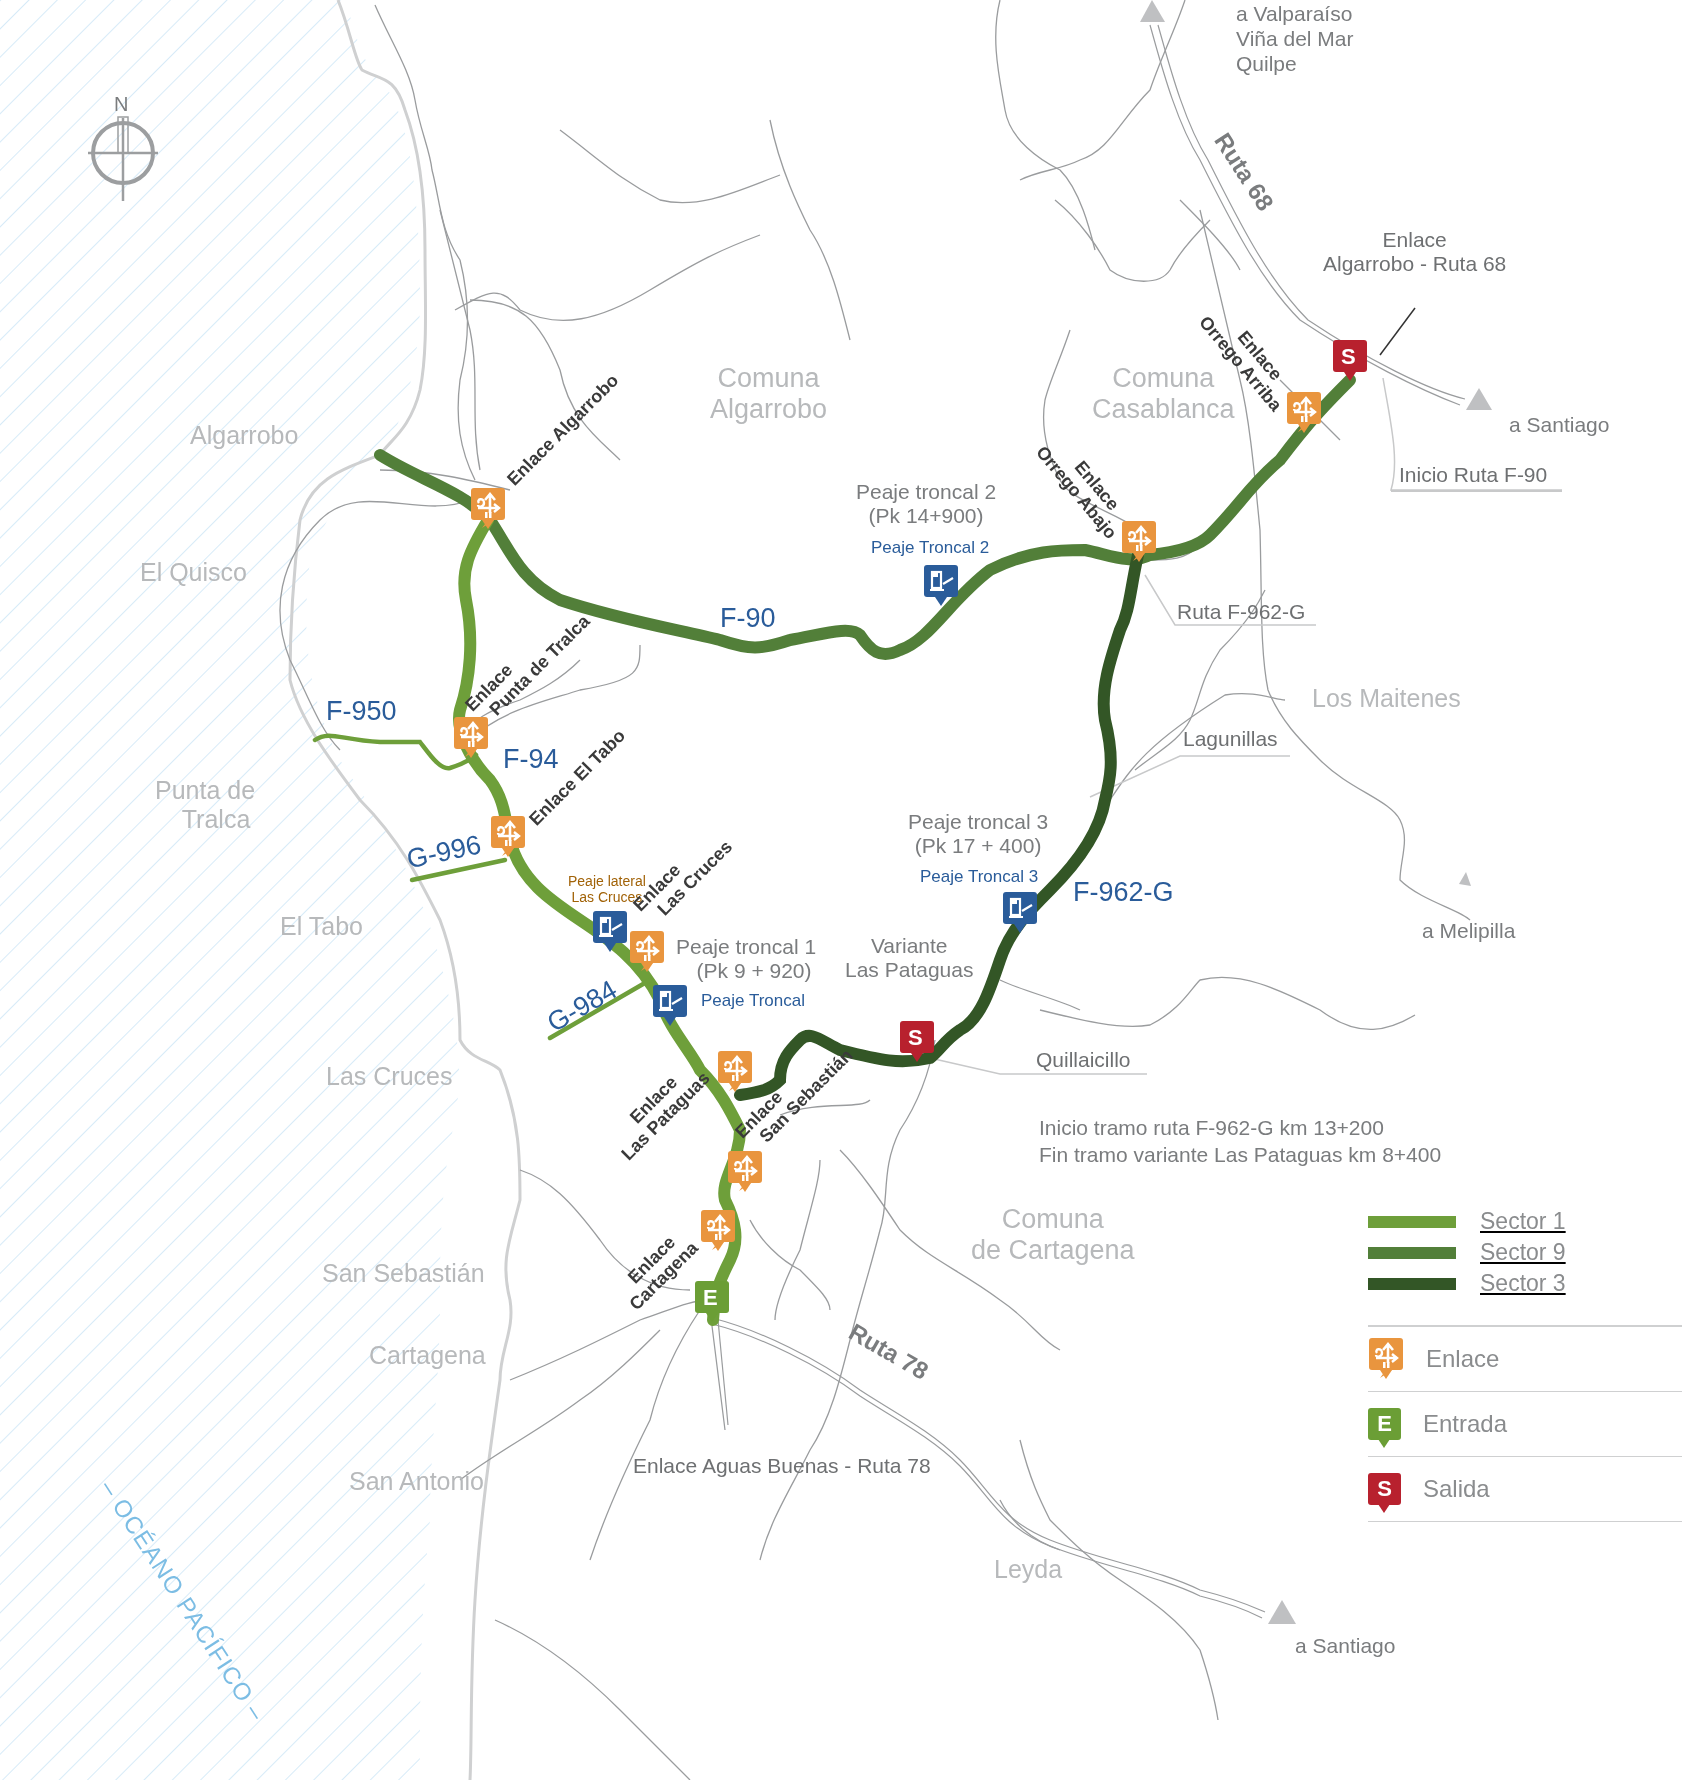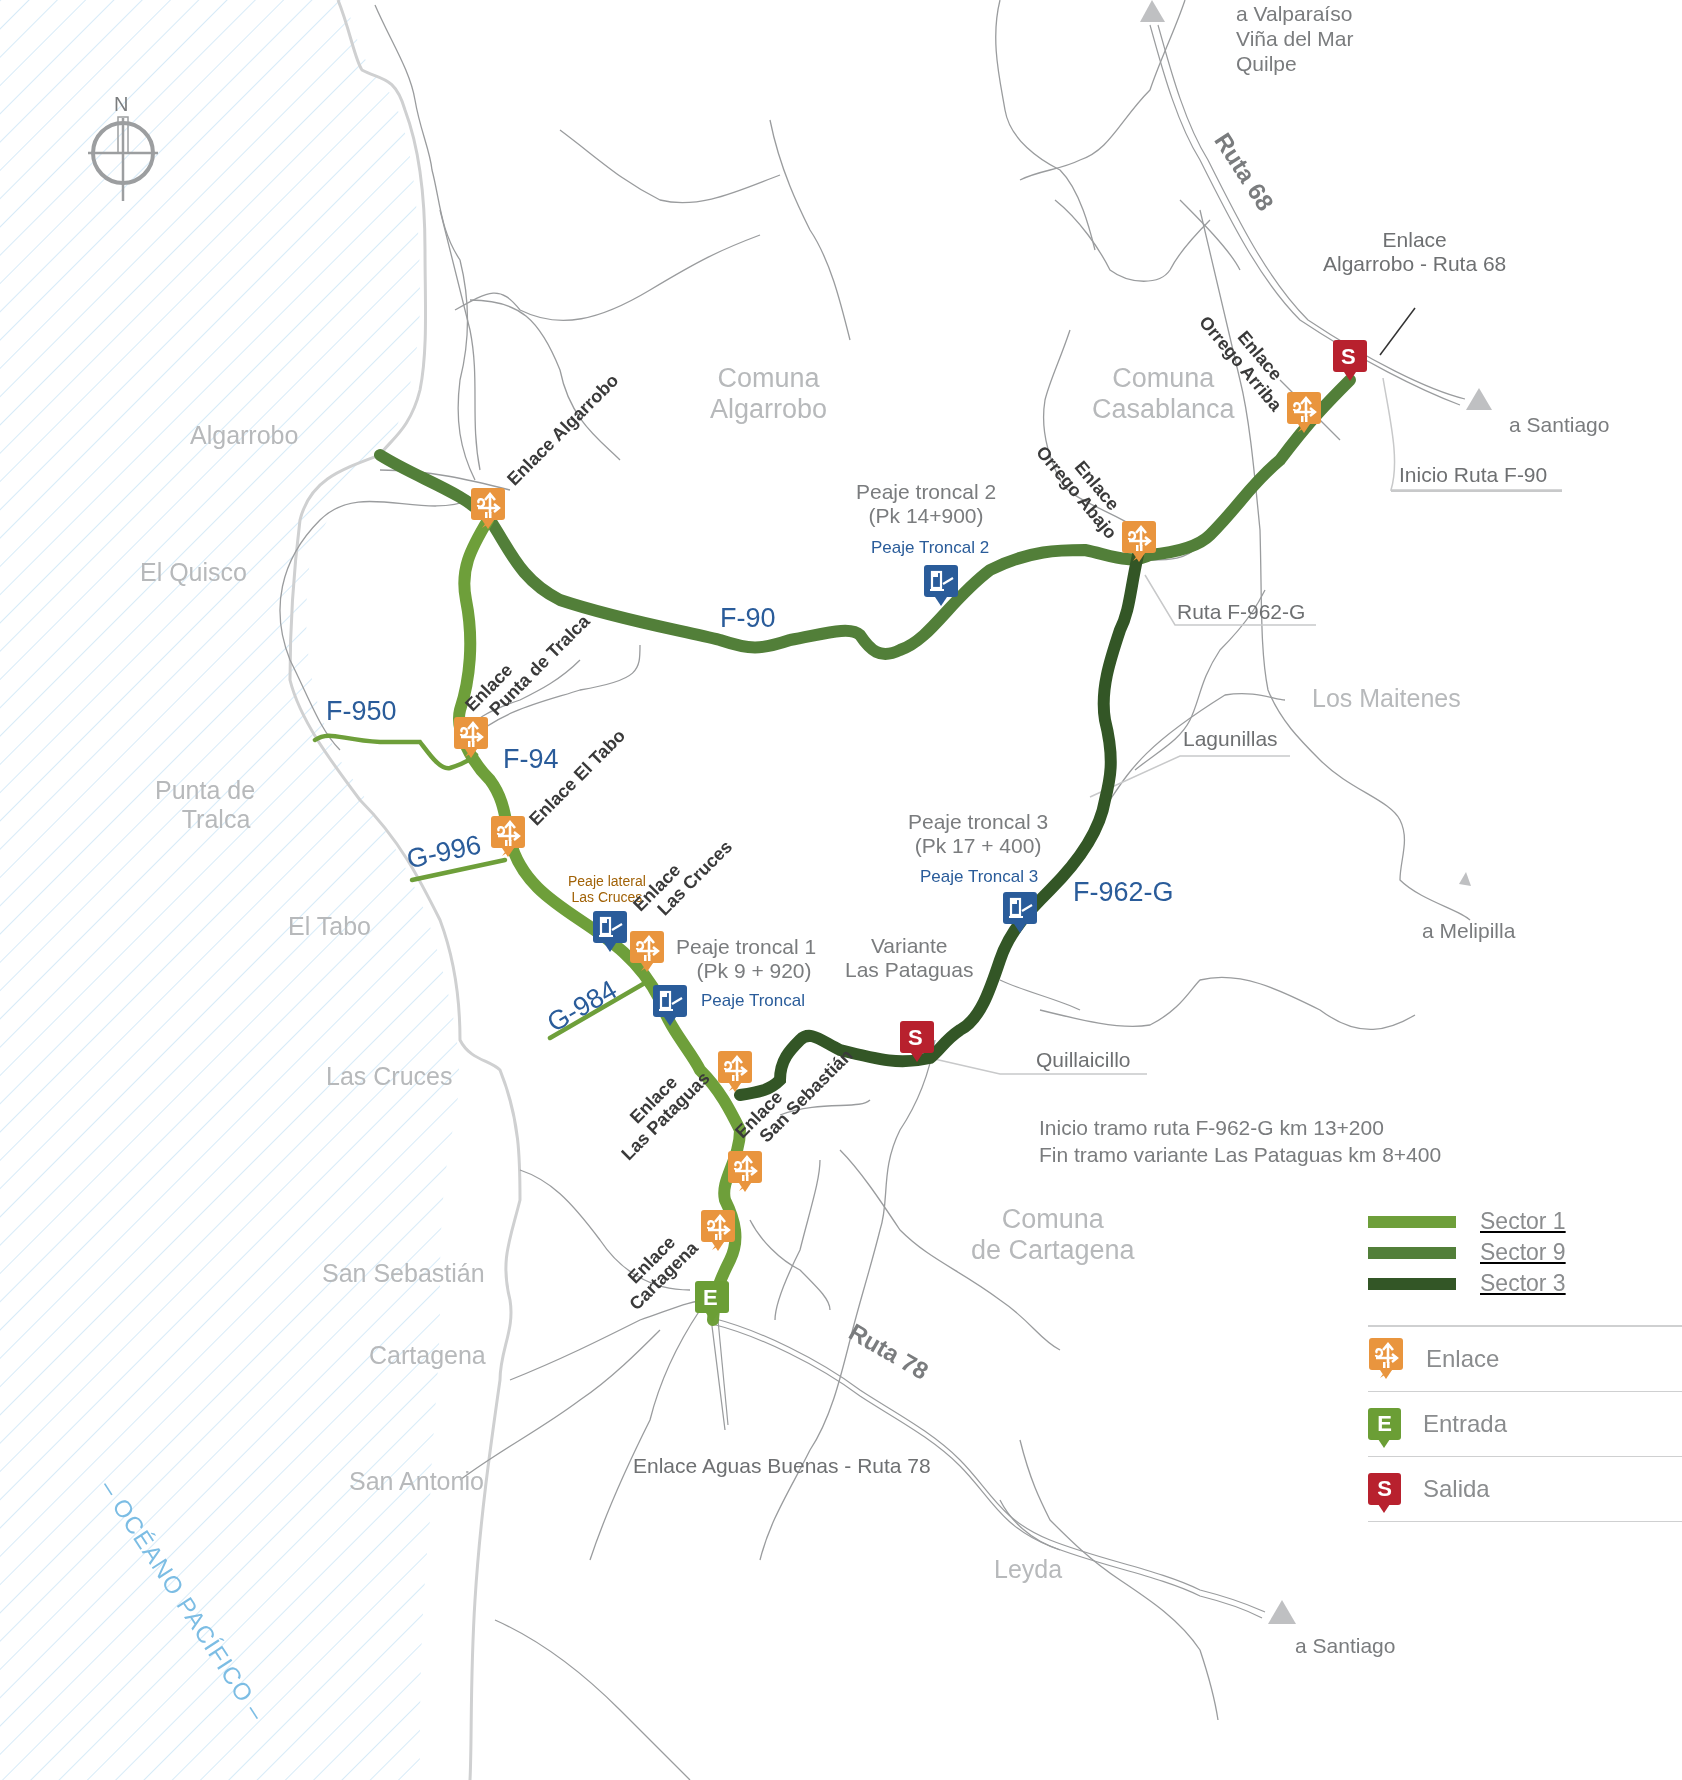--- a/index.html
+++ b/index.html
@@ -178,21 +178,21 @@
 <div class="lbl" style="left:114px;top:93px;color:#7a7c7e;font-size:20px;">N</div>
 
 <div class="lbl ocean" style="left:118px;top:1475px;transform:rotate(57deg);transform-origin:left top;">– OCÉANO PACÍFICO –</div>
 
 <div class="lbl town" style="left:190px;top:421px;">Algarrobo</div>
 <div class="lbl town" style="left:140px;top:558px;">El Quisco</div>
 <div class="lbl town" style="left:155px;top:776px;text-align:center;">
   <div>Punta de</div>
   <div style="margin-left:22px;">Tralca</div>
 </div>
-<div class="lbl town" style="left:288px;top:912px;text-align:center;">El Tabo</div>
+<div class="lbl town" style="left:280px;top:912px;text-align:center;">El Tabo</div>
 <div class="lbl town" style="left:326px;top:1062px;">Las Cruces</div>
 <div class="lbl town" style="left:322px;top:1259px;">San Sebastián</div>
 <div class="lbl town" style="left:369px;top:1341px;">Cartagena</div>
 <div class="lbl town" style="left:349px;top:1467px;">San Antonio</div>
 <div class="lbl town" style="left:1312px;top:684px;">Los Maitenes</div>
 <div class="lbl town" style="left:994px;top:1555px;">Leyda</div>
 
 <div class="lbl comuna" style="left:710px;top:363px;">
   <div>Comuna</div>
   <div>Algarrobo</div>

